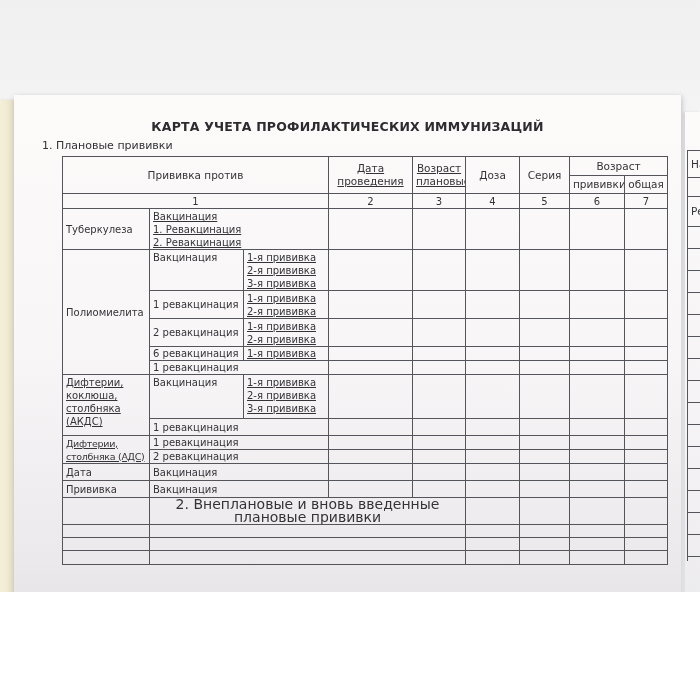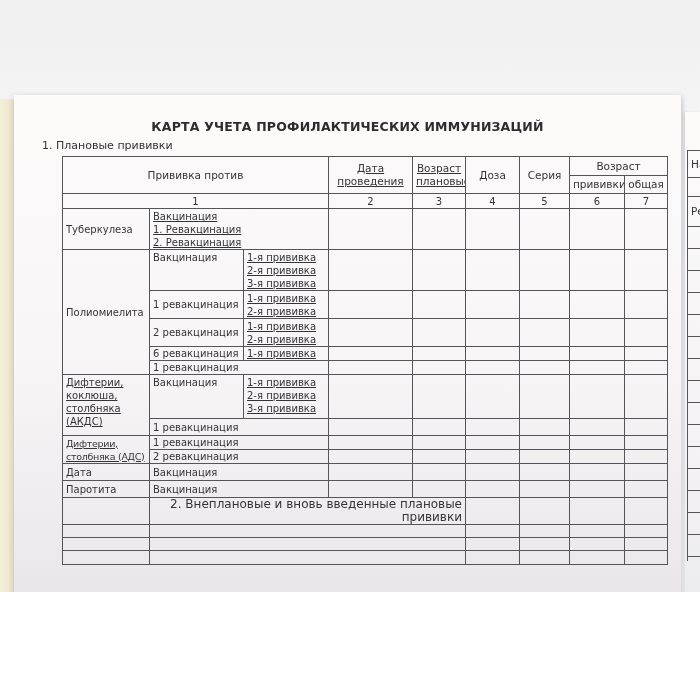--- a/index.html
+++ b/index.html
@@ -37,21 +37,21 @@
   table.immun th, table.immun td {
     border:1px solid #54545b; padding:0 3px; line-height:13px;
     vertical-align:middle; overflow:hidden;
   }
   table.immun th { font-weight:normal; text-align:center; font-size:10.5px; }
   td.tl { text-align:left; }
   td.tc { text-align:center; }
   .pre { white-space:pre;text-decoration:underline; }
   .vt { vertical-align:top !important; padding-top:1px !important; }
   .cell-ads { font-size:9.5px; letter-spacing:-0.3px; }
-  .sec2 { text-align:right; font-size:12px; }
+  .sec2 { text-align:center; font-size:14px; }
   tr.h19{height:19px} tr.h18{height:18px} tr.h15{height:15px} tr.h41{height:41px}
   tr.h28{height:28px} tr.h14{height:14px} tr.h44{height:44px} tr.h17{height:17px}
   tr.h13{height:13px}
   
   .next-page {
     position:absolute; left:685px; top:112px; width:15px; height:486px;
     background: linear-gradient(180deg, #fcfbfa 0%, #f4f2f4 70%, #ecebee 100%);
     box-shadow: -2px 0 2px rgba(120,120,130,0.18);
   }
   .np-table {
@@ -237,21 +237,21 @@
         <td colspan="2" class="tl">Вакцинация</td>
         <td></td>
             <td></td>
             <td></td>
             <td></td>
             <td></td>
             <td></td>
       </tr>
 
       <tr class="h17">
-        <td class="tl">Паротита</td>
+        <td class="tl">Прививка</td>
         <td colspan="2" class="tl">Вакцинация</td>
         <td></td>
             <td></td>
             <td></td>
             <td></td>
             <td></td>
             <td></td>
       </tr>
 
       <tr class="h15">

